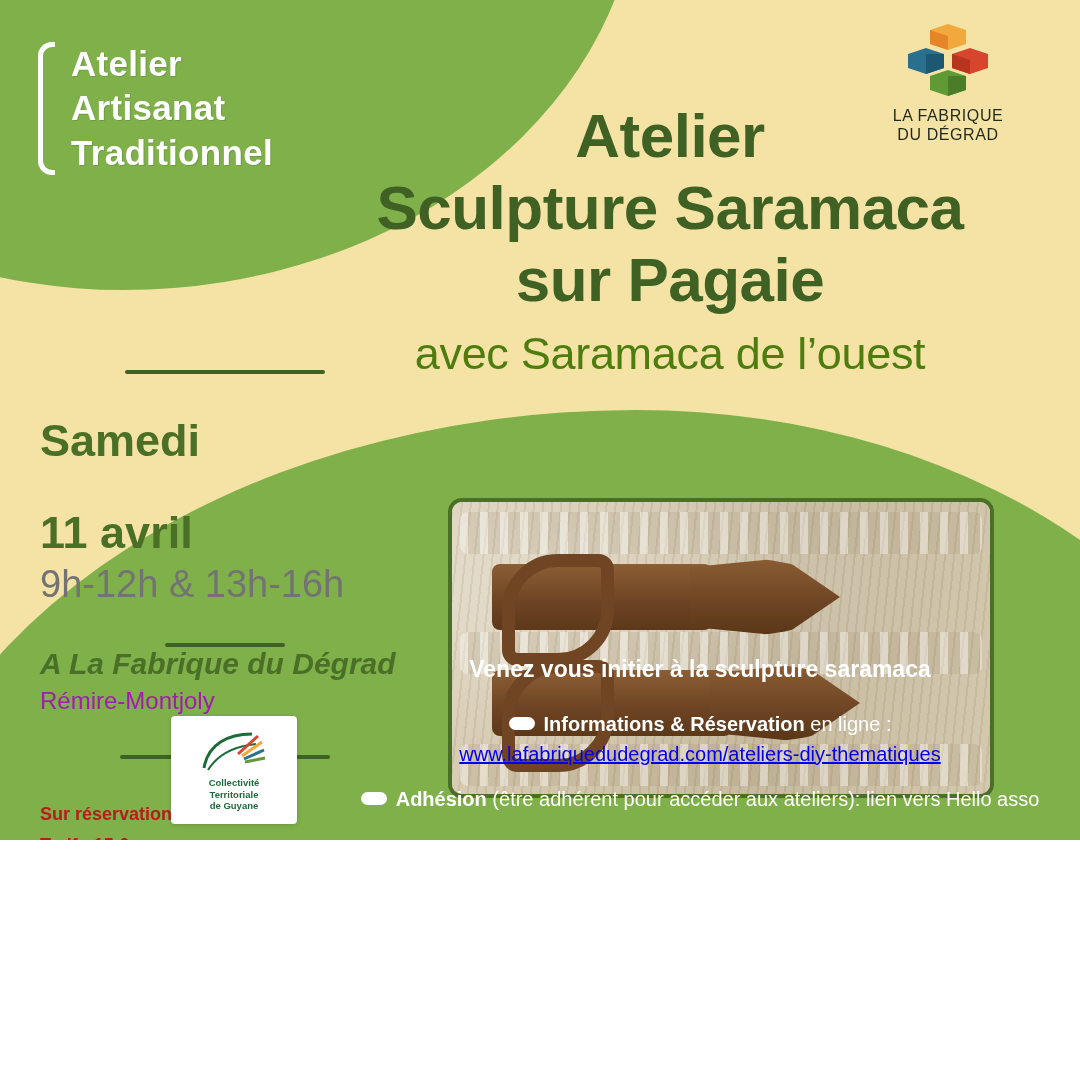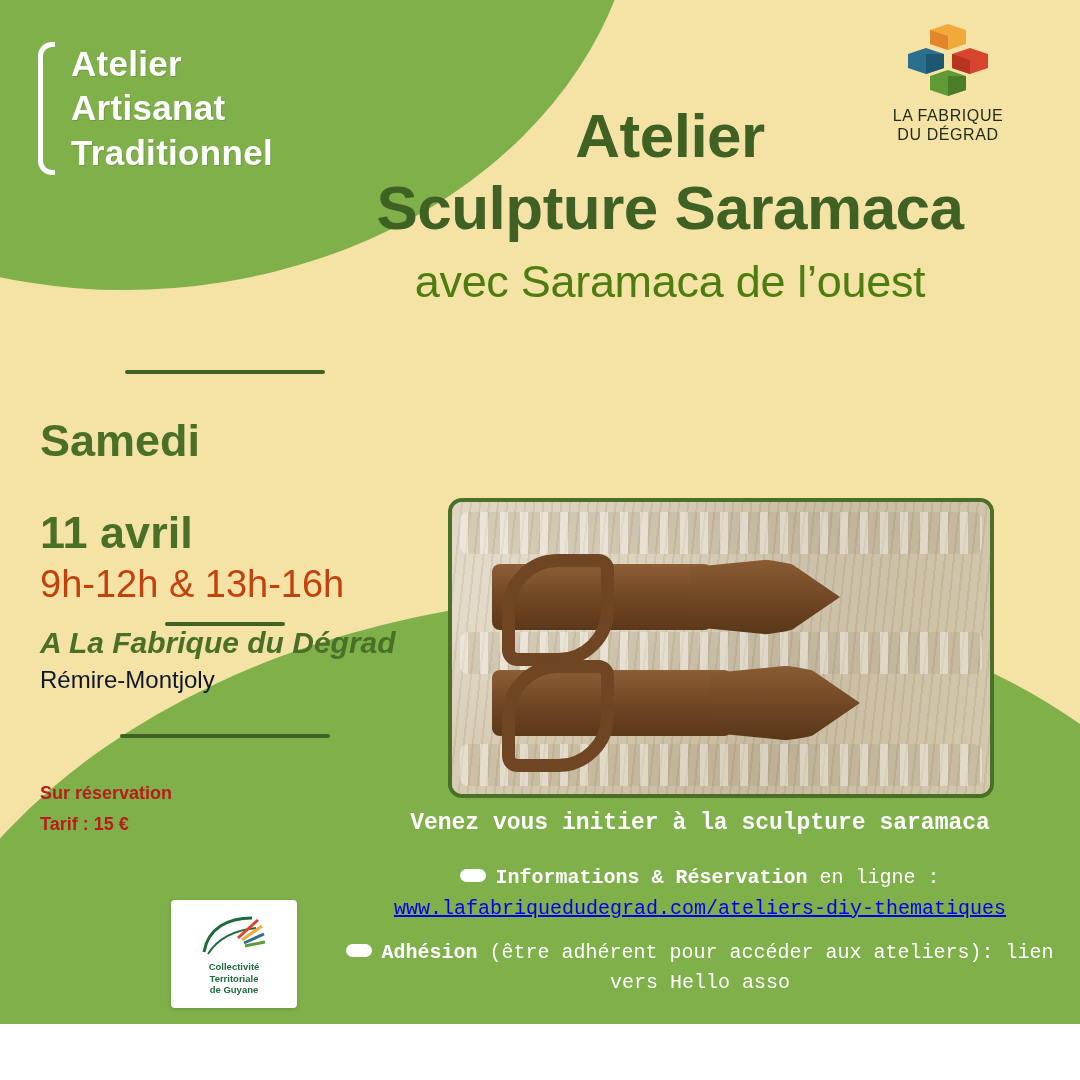--- a/index.html
+++ b/index.html
@@ -5,21 +5,21 @@
   html, body {
     margin: 0;
     padding: 0;
   }
   body {
     font-family: "Liberation Sans", sans-serif;
   }
   .poster {
     position: relative;
     width: 1080px;
-    height: 1024px;
+    height: 840px;
     background: #f5e3a6;
     overflow: hidden;
   }
 
   
   .blob-top {
     position: absolute;
     left: -360px;
     top: -430px;
     width: 1000px;
@@ -133,33 +133,33 @@
   .rule.mid { width: 200px; }
   .date-big {
     font-weight: bold;
     font-size: 45px;
     line-height: 1.12;
     color: #4a7027;
     margin-top: 42px;
   }
   .date-hours {
     font-size: 38px;
-    color: #c2410c;
+    color: #737373;
     margin-top: 4px;
-    margin-bottom: 16px;
+    margin-bottom: 37px;
   }
   .place {
     font-weight: bold;
     font-size: 30px;
     color: #4a7027;
     font-style: italic;
   }
   .place-city {
     font-size: 24px;
-    color: #0f172a;
+    color: #a21caf;
     margin-top: 6px;
     margin-bottom: 40px;
   }
   .booking {
     font-weight: bold;
     font-size: 18px;
     color: #b91c1c;
     margin-top: 40px;
     line-height: 1.75;
   }
@@ -239,21 +239,20 @@
 
   
   .bottom-block {
     position: absolute;
     left: 340px;
     right: 20px;
     bottom: 22px;
     z-index: 4;
     color: #ffffff;
     text-align: center;
-    font-family: Liberation Mono, monospace;
   }
   .bb-lead {
     font-weight: bold;
     font-size: 23px;
     line-height: 1.52;
     margin-bottom: 22px;
   }
   .bb-row {
     font-size: 20px;
     line-height: 1.5;
@@ -337,20 +336,21 @@
         <path d="M48 52 L66 52 L66 66 L48 72 Z" fill="#4b7d28"></path>
       </svg>
     </div>
     <div class="logo-name">LA FABRIQUE</div>
     <div class="logo-name">DU DÉGRAD</div>
   </div>
 
   <div class="headline">
     <div class="main">Atelier</div>
     <div class="main">Sculpture Saramaca</div>
+    <div class="main">sur Pagaie</div>
     <div class="sub">avec Saramaca de l’ouest</div>
   </div>
 
   <div class="left-col">
     <div class="rule mid"></div>
     <div class="date-big">Samedi</div>
     <div class="date-big">11 avril</div>
     <div class="date-hours">9h-12h &amp; 13h-16h</div>
     <div class="rule short"></div>
     <div class="place">A La Fabrique du Dégrad</div>

